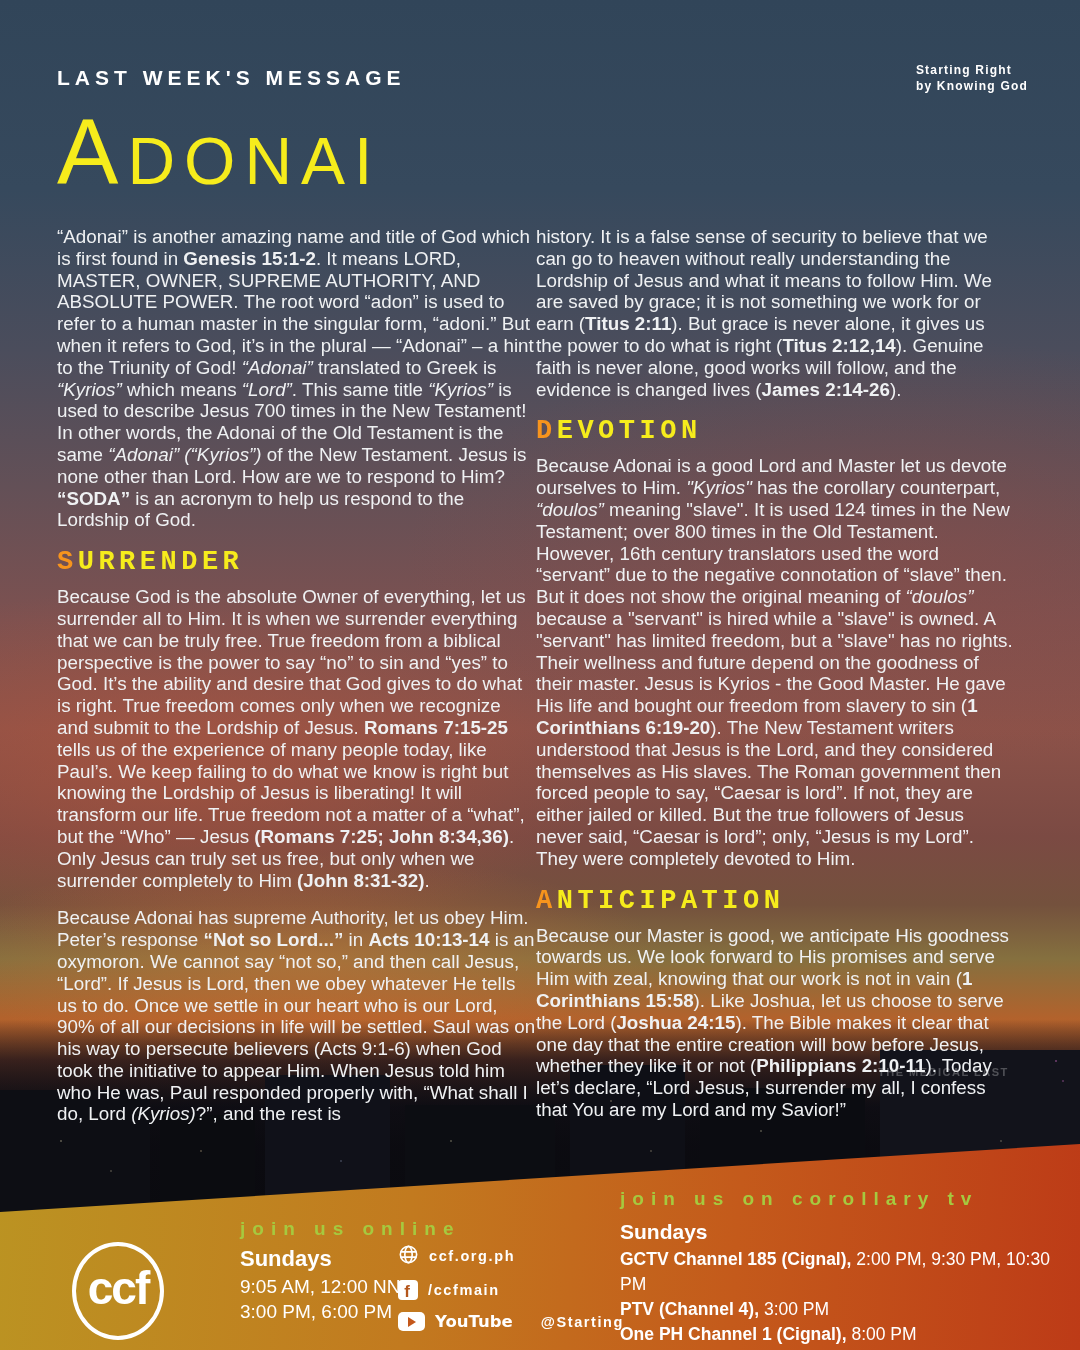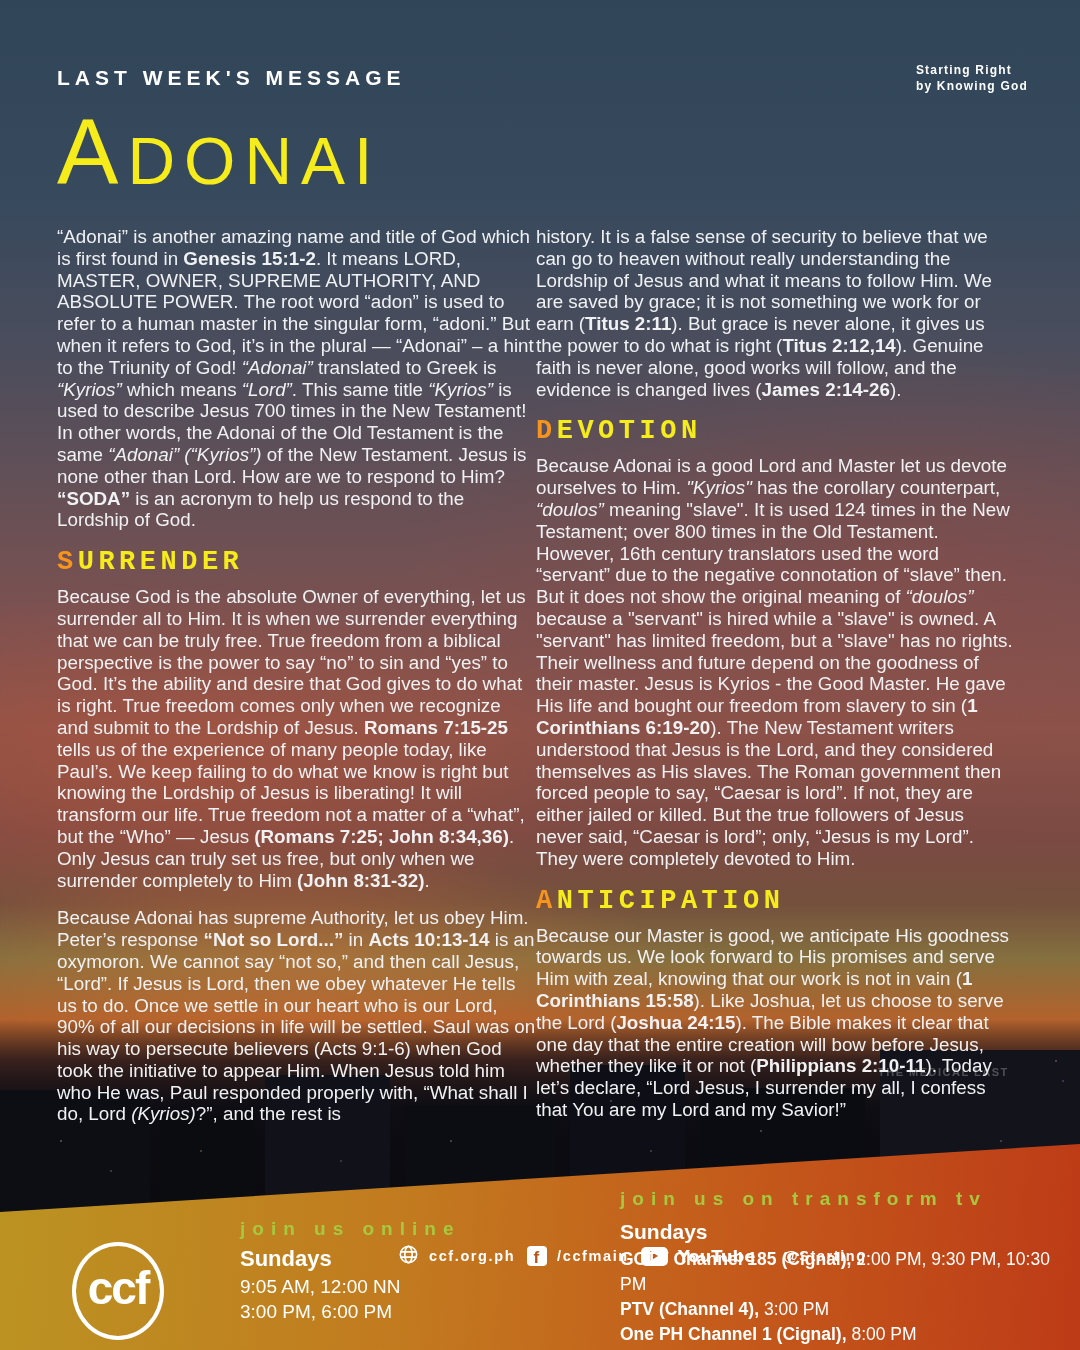--- a/index.html
+++ b/index.html
@@ -66,21 +66,21 @@
   .band{position:absolute;left:0;top:1138px;width:1080px;height:212px;z-index:4;
     background:linear-gradient(94deg,#bb9322 0%,#c27a1f 38%,#c45a1b 68%,#bd3b17 100%);
     clip-path:polygon(0 74px,1080px 6px,1080px 212px,0 212px);}
   .footer-item{position:absolute;z-index:5;color:#fff;}
   .ccf-logo{left:72px;top:1242px;width:84px;height:84px;border:4px solid #fff;border-radius:50%;
     display:flex;align-items:center;justify-content:center;font-size:46px;font-weight:700;
     letter-spacing:-2px;padding-bottom:6px;box-sizing:content-box;}
   .online-label{left:240px;top:1218px;color:var(--accent-green,#a6c93f);font-size:19px;font-weight:700;letter-spacing:7px;}
   .online-day{left:240px;top:1246px;font-size:22px;font-weight:700;}
   .online-times{left:240px;top:1274px;font-size:19px;line-height:1.32;}
-  .links{left:398px;top:1244px;display:flex;flex-direction:row;gap:12px;}
+  .links{left:398px;top:1244px;display:flex;flex-direction:column;gap:12px;}
   .link-row{display:flex;align-items:center;gap:10px;font-size:14.5px;font-weight:700;letter-spacing:1.6px;}
   .fb-icon{width:20px;height:20px;background:#fff;border-radius:4px;color:#b4561c;
     display:flex;align-items:flex-end;justify-content:center;font-size:17px;font-weight:700;line-height:1;overflow:hidden;}
   .yt-badge{width:27px;height:19px;background:#fff;border-radius:5px;display:flex;align-items:center;justify-content:center;}
   .yt-badge .tri{width:0;height:0;border-left:8px solid #c4581b;border-top:5px solid transparent;border-bottom:5px solid transparent;}
   .yt-word{font-size:16.5px;letter-spacing:0;font-family:"DejaVu Sans",sans-serif;margin-right:18px;}
   .broadcast-label{left:620px;top:1188px;color:var(--accent-green,#a6c93f);font-size:19px;font-weight:700;letter-spacing:7px;}
   .broadcast-day{left:620px;top:1220px;font-size:21px;font-weight:700;}
   .broadcast-lines{left:620px;top:1247px;font-size:17.5px;line-height:1.43;}
 </style>
@@ -159,21 +159,21 @@
     </div>
     <div class="link-row">
       <span class="yt-badge">
           <span class="tri"></span>
         </span>
       <span class="yt-word">YouTube</span>
       <span>@Starting</span>
     </div>
   </div>
 
-  <div class="footer-item broadcast-label">join us on transform tv</div>
+  <div class="footer-item broadcast-label">join us on corollary tv</div>
   <div class="footer-item broadcast-day">Sundays</div>
   <div class="footer-item broadcast-lines">
       <div><span class="b">GCTV Channel 185 (Cignal),</span><span> 2:00 PM, 9:30 PM, 10:30 PM</span></div>
       <div><span class="b">PTV (Channel 4),</span><span> 3:00 PM</span></div>
       <div><span class="b">One PH Channel 1 (Cignal),</span><span> 8:00 PM</span></div>
       <div><span class="b">Mango Radio,</span><span> 9:00 AM</span></div>
     </div>
 
 </div>
 

